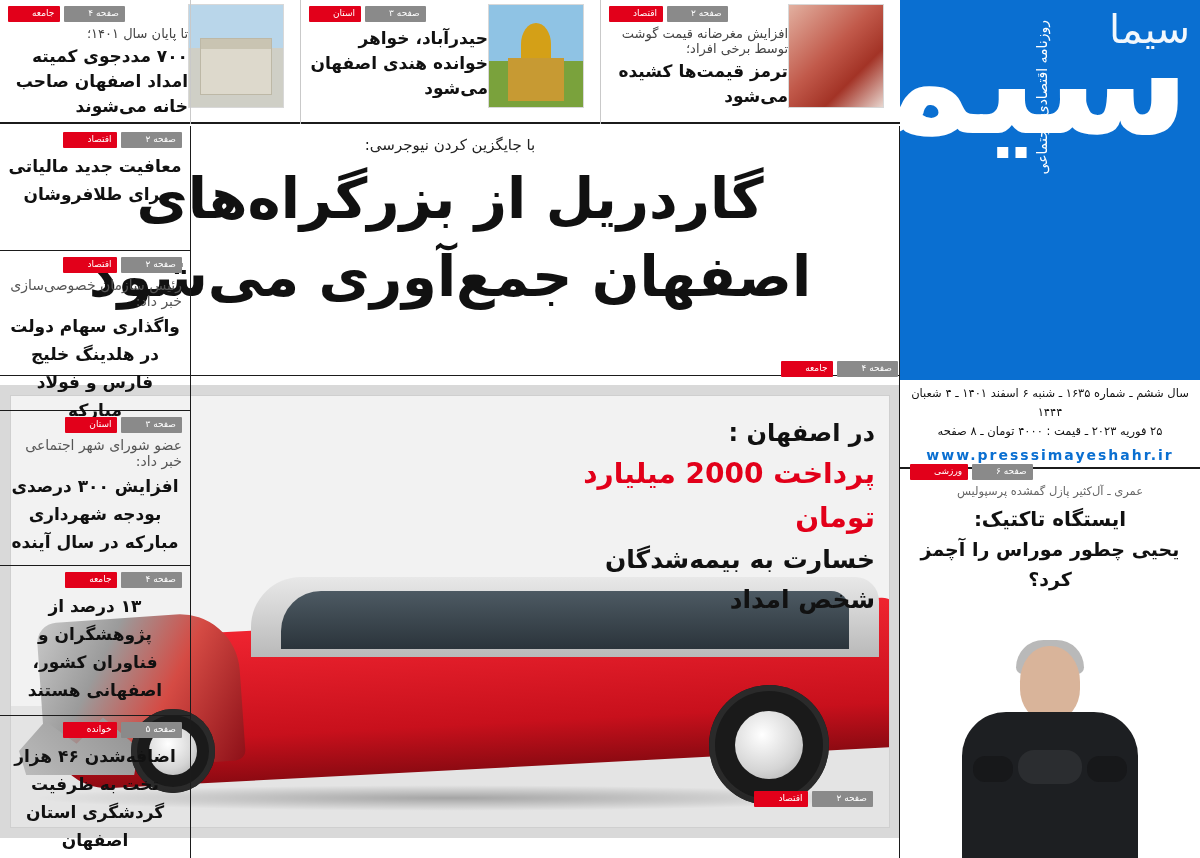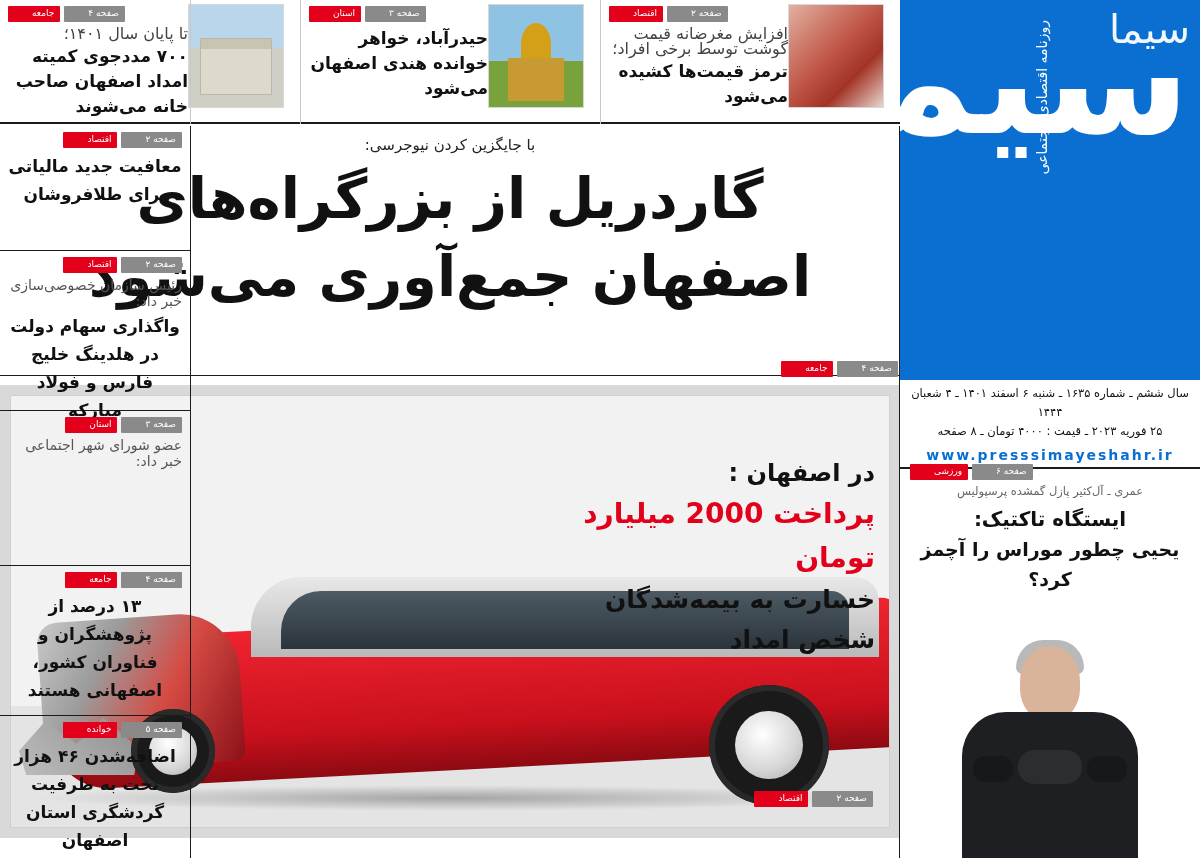--- a/index.html
+++ b/index.html
@@ -45,21 +45,21 @@
     font-size: 9px; line-height: 13px;
     padding: 1px 6px 2px 24px;
     color: #ffffff;
     background: #e2001a;
     white-space: nowrap;
     border-radius: 1px;
   }
   .tag.sec { background: #8a8a8a; color: #ffffff; }
 
   .kicker {
-    font-size: 16px; color: #444; line-height: 15px;
+    font-size: 13px; color: #444; line-height: 15px;
     margin-bottom: 3px; text-align: right;
   }
   .headline-sm {
     font-size: 17px; font-weight: bold; line-height: 25px;
     color: #111; text-align: right;
   }
 
   
   .ph-building {
     width: 100%; height: 100%;
@@ -200,21 +200,21 @@
   }
   .photobox-inner {
     position: relative; width: 100%; height: 100%;
     background: #efefef; border: 1px solid #cfcfcf; overflow: hidden;
   }
   .pb-tag {
     position: absolute; top: -24px; right: 2px;
     display: flex; gap: 4px;
   }
   .pb-overlay {
-    position: absolute; right: 14px; top: 18px; width: 330px; text-align: right; z-index: 3; margin-top: 40px;
+    position: absolute; right: 14px; top: 18px; width: 330px; text-align: right; z-index: 3;
   }
   .pb-line1 { font-size: 24px; font-weight: bold; color: #111; line-height: 38px; }
   .pb-line2 { font-size: 28px; font-weight: bold; color: #e2001a; line-height: 44px; }
   .pb-line3 { font-size: 25px; font-weight: bold; color: #111; line-height: 40px; }
   .pb-line4 { font-size: 25px; font-weight: bold; color: #111; line-height: 40px; }
   .pb-inner-tag {
     position: absolute; right: 16px; bottom: 16px; z-index: 3;
   }
 
   
@@ -428,20 +428,21 @@
       <div class="rc-kicker">رئیس سازمان خصوصی‌سازی خبر داد:</div>
       <div class="rc-h">واگذاری سهام دولت در هلدینگ خلیج فارس و فولاد مبارکه</div>
     </div>
 
     <div class="rc" style="top:285px; height:155px;">
       <div class="tagrow">
         <span class="tag sec">صفحه ۳</span>
         <span class="tag">استان</span>
       </div>
       <div class="rc-kicker">عضو شورای شهر اجتماعی خبر داد:</div>
+      <div class="rc-h">افزایش ۳۰۰ درصدی بودجه شهرداری مبارکه در سال آینده</div>
     </div>
 
     <div class="rc" style="top:440px; height:150px;">
       <div class="tagrow">
         <span class="tag sec">صفحه ۴</span>
         <span class="tag">جامعه</span>
       </div>
       <div class="rc-h">۱۳ درصد از پژوهشگران و فناوران کشور، اصفهانی هستند</div>
     </div>
 

